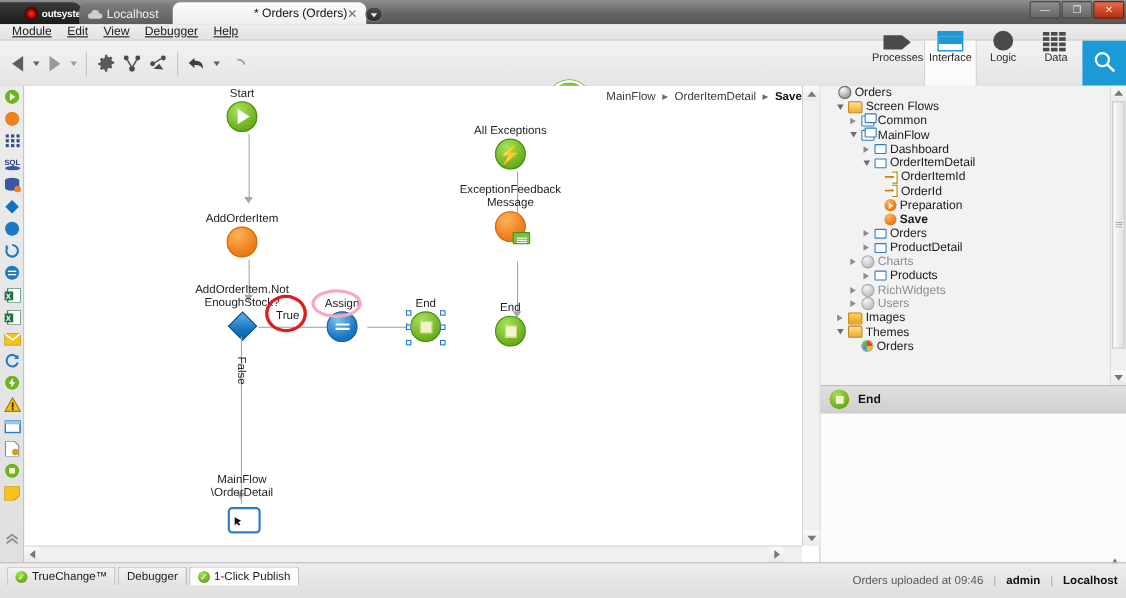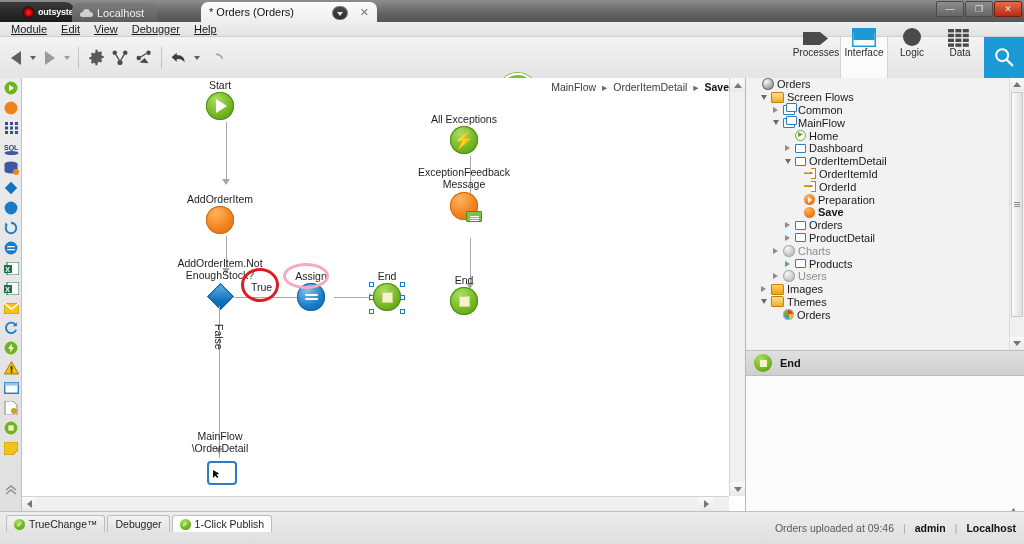--- a/index.html
+++ b/index.html
@@ -51,21 +51,21 @@
     content:"";position:absolute;left:0;bottom:0;width:13px;height:5px;
     background:#cfcfcf;border-radius:3px;
   }
   .cloud-ic:after{
     content:"";position:absolute;left:3px;bottom:2px;width:7px;height:6px;
     background:#cfcfcf;border-radius:50%;
   }
   .tab.doc{
     left:157px;width:176px;top:2px;height:20px;
     background:linear-gradient(#fcfcfc,#eeeeee);
-    color:#111;justify-content:space-between;margin-left:44px;
+    color:#111;justify-content:flex-end;
   }
   .tab-close{color:#777;font-size:11px;cursor:default;}
   .tab-drop{
     position:absolute;left:332px;top:6px;width:16px;height:14px;
     background:linear-gradient(#4a4a4a,#2b2b2b);
     border-radius:8px;border:1px solid #777;
     box-sizing:border-box;
   }
   .tab-drop:after{
     content:"";position:absolute;left:4px;top:5px;
@@ -802,25 +802,20 @@
         <span class="ti flow"></span>
         <span class="tlabel">Common</span>
       </div>
 
       <div class="trow" style="padding-left:25px">
         <span class="exp open"></span>
         <span class="ti flow"></span>
         <span class="tlabel">MainFlow</span>
       </div>
 
-      <div class="trow" style="padding-left:37px">
-        <span class="exp"></span>
-        <span class="ti home"></span>
-        <span class="tlabel">Home</span>
-      </div>
 
       <div class="trow" style="padding-left:37px">
         <span class="exp closed"></span>
         <span class="ti screen"></span>
         <span class="tlabel">Dashboard</span>
       </div>
 
 
       <div class="trow" style="padding-left:37px">
         <span class="exp open"></span>
@@ -865,20 +860,25 @@
         <span class="ti module dim"></span>
         <span class="tlabel dim">Charts</span>
       </div>
 
       <div class="trow" style="padding-left:37px">
         <span class="exp closed"></span>
         <span class="ti screen"></span>
         <span class="tlabel">Products</span>
       </div>
 
+      <div class="trow" style="padding-left:25px">
+        <span class="exp closed"></span>
+        <span class="ti module dim"></span>
+        <span class="tlabel dim">RichWidgets</span>
+      </div>
 
       <div class="trow" style="padding-left:25px">
         <span class="exp closed"></span>
         <span class="ti module dim"></span>
         <span class="tlabel dim">Users</span>
       </div>
 
       <div class="trow" style="padding-left:13px">
         <span class="exp closed"></span>
         <span class="ti folder"></span>

